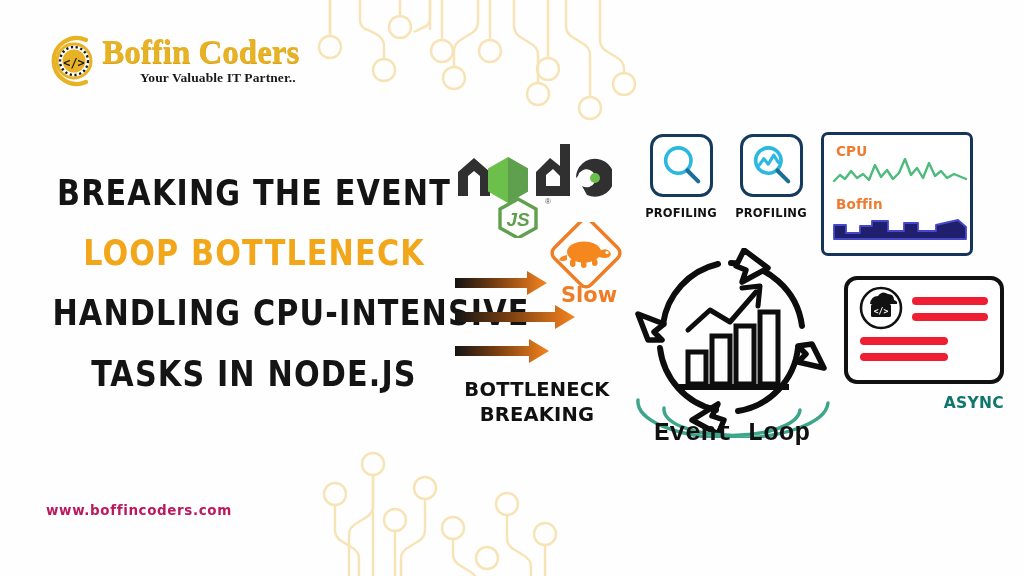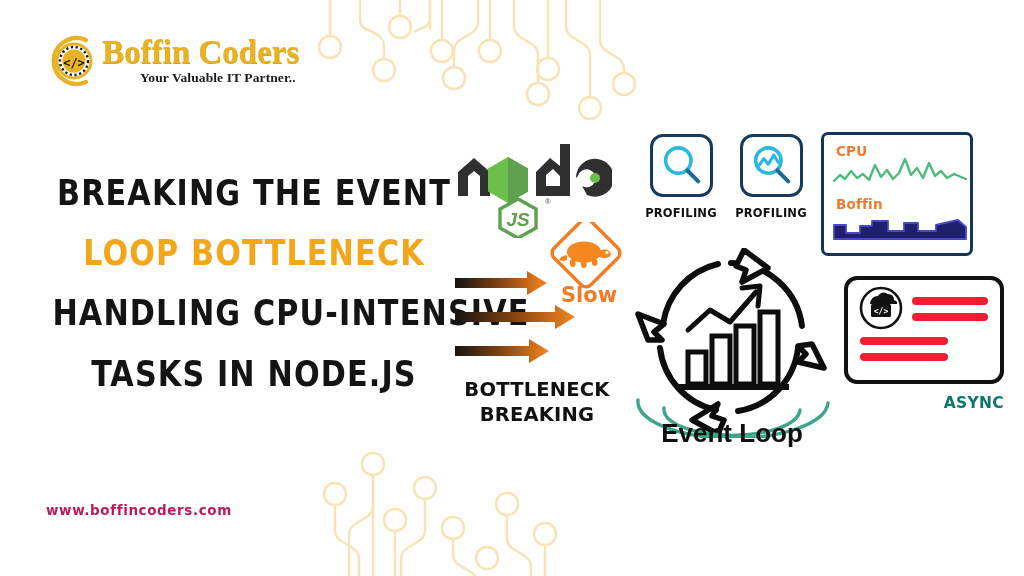--- a/index.html
+++ b/index.html
@@ -97,21 +97,21 @@
     line-height: 1.28;
     letter-spacing: 0.2px;
     color: #111;
   }
 
   
   .event-loop { position: absolute; left: 626px; top: 248px; width: 210px; height: 190px; }
   .event-loop-label {
     position: absolute; left: 620px; top: 418px;
     width: 224px; text-align: center;
-    font-family: Liberation Sans, sans-serif;
+    font-family: Liberation Mono, monospace;
     font-weight: bold;
     font-size: 26px;
     color: #101010;
     letter-spacing: 0px;
   }
 
   
   .prof-card {
     position: absolute;
     width: 63px; height: 63px;

